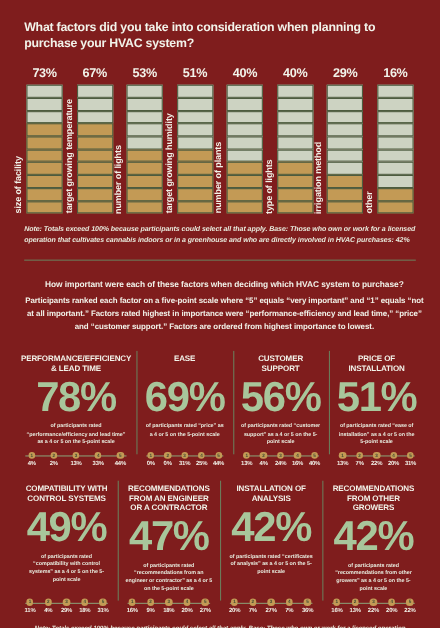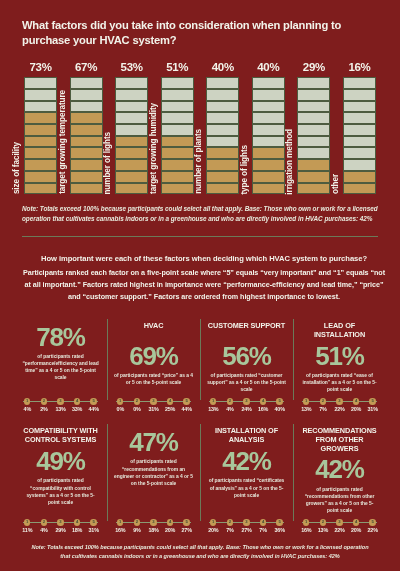--- a/index.html
+++ b/index.html
@@ -125,21 +125,21 @@
   }
   .card-title {
     font-size: 7.3px;
     font-weight: bold;
     line-height: 1.25;
     color: #f2f3ea;
     letter-spacing: -0.1px;
     min-height: 19px;
   }
   .card-pct {
-    font-size: 26px;
+    font-size: 38px;
     font-weight: bold;
     color: #a8c69b;
     line-height: 1.05;
     letter-spacing: -1.2px;
     margin: 3px 0 2px 0;
   }
   .card-desc {
     font-size: 4.9px;
     font-weight: bold;
     line-height: 1.45;
@@ -345,20 +345,21 @@
 
   <div class="sec2">
     <div class="q2-title">
       <span class="hl">How important were each of these factors when deciding which HVAC system to purchase?</span>
       <span>Participants ranked each factor on a five-point scale where “5” equals “very important” and “1” equals “not at all important.” Factors rated highest in importance were “performance-efficiency and lead time,” “price” and “customer support.” Factors are ordered from highest importance to lowest.</span>
     </div>
   </div>
 
   <div class="grid" id="grid-row1">
       <div class="card">
+        <div class="card-title">PERFORMANCE/EFFICIENCY &amp; LEAD TIME</div>
         <div class="card-pct">78%</div>
         <div class="card-desc">of participants rated “performance/efficiency and lead time” as a 4 or 5 on the 5-point scale</div>
         <div class="scale">
           <div class="scale-pt">
             <div class="dot">1</div>
             <div class="scale-val">4%</div>
           </div>
           <div class="scale-pt">
             <div class="dot">2</div>
             <div class="scale-val">2%</div>
@@ -371,21 +372,21 @@
             <div class="dot">4</div>
             <div class="scale-val">33%</div>
           </div>
           <div class="scale-pt">
             <div class="dot">5</div>
             <div class="scale-val">44%</div>
           </div>
         </div>
       </div>
       <div class="card">
-        <div class="card-title">HVAC</div>
+        <div class="card-title">EASE</div>
         <div class="card-pct">69%</div>
         <div class="card-desc">of participants rated “price” as a 4 or 5 on the 5-point scale</div>
         <div class="scale">
           <div class="scale-pt">
             <div class="dot">1</div>
             <div class="scale-val">0%</div>
           </div>
           <div class="scale-pt">
             <div class="dot">2</div>
             <div class="scale-val">0%</div>
@@ -425,21 +426,21 @@
             <div class="dot">4</div>
             <div class="scale-val">16%</div>
           </div>
           <div class="scale-pt">
             <div class="dot">5</div>
             <div class="scale-val">40%</div>
           </div>
         </div>
       </div>
       <div class="card">
-        <div class="card-title">LEAD OF INSTALLATION</div>
+        <div class="card-title">PRICE OF INSTALLATION</div>
         <div class="card-pct">51%</div>
         <div class="card-desc">of participants rated “ease of installation” as a 4 or 5 on the 5-point scale</div>
         <div class="scale">
           <div class="scale-pt">
             <div class="dot">1</div>
             <div class="scale-val">13%</div>
           </div>
           <div class="scale-pt">
             <div class="dot">2</div>
             <div class="scale-val">7%</div>
@@ -481,20 +482,21 @@
             <div class="dot">4</div>
             <div class="scale-val">18%</div>
           </div>
           <div class="scale-pt">
             <div class="dot">5</div>
             <div class="scale-val">31%</div>
           </div>
         </div>
       </div>
       <div class="card">
+        <div class="card-title">RECOMMENDATIONS FROM AN ENGINEER OR A CONTRACTOR</div>
         <div class="card-pct">47%</div>
         <div class="card-desc">of participants rated “recommendations from an engineer or contractor” as a 4 or 5 on the 5-point scale</div>
         <div class="scale">
           <div class="scale-pt">
             <div class="dot">1</div>
             <div class="scale-val">16%</div>
           </div>
           <div class="scale-pt">
             <div class="dot">2</div>
             <div class="scale-val">9%</div>

